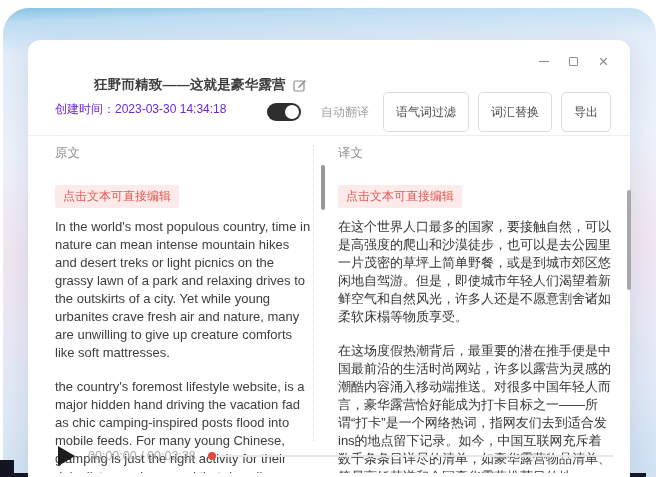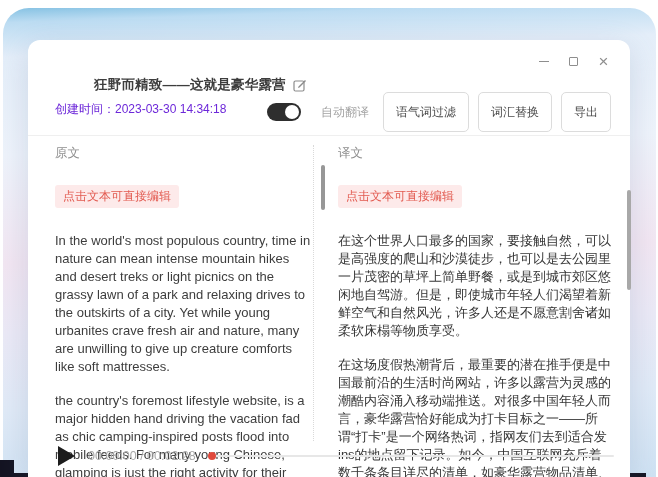--- a/index.html
+++ b/index.html
@@ -50,21 +50,21 @@
   }
   .header-divider { position:absolute; left:0; top:95px; width:100%; height:0; border-top:1px solid #efefef; }
 
   
   .panel { position:absolute; top:105px; }
   .panel-src { left:27px; width:256px; }
   .panel-dst { left:310px; width:276px; }
   .panel-header { font-size:12.5px; color:#8f8f8f; margin-bottom:23px; }
   .hint-badge {
     display:inline-block; background:#fdeaea; color:#e25a50; font-size:12px;
-    padding:3px 8px; border-radius:3px; margin-bottom:24px;
+    padding:3px 8px; border-radius:3px; margin-bottom:10px;
   }
   .panel-body { height:255px; overflow:hidden; }
   .panel-body p { font-size:13px; line-height:18px; color:#3d3d3d; margin:0 0 16px 0; cursor:text; }
   .panel-dst .panel-body p { color:#353535; letter-spacing:0; }
 
   .v-divider { position:absolute; left:285px; top:105px; height:296px; width:0; border-left:1px dotted #d9d9d9; }
   .scrollbar { position:absolute; width:4px; border-radius:2px; background:#979797; cursor:pointer; }
   .sb-left { left:293px; top:125px; height:45px; }
   .sb-right { left:599px; top:150px; height:100px; background:#a8a8a8; }
 

